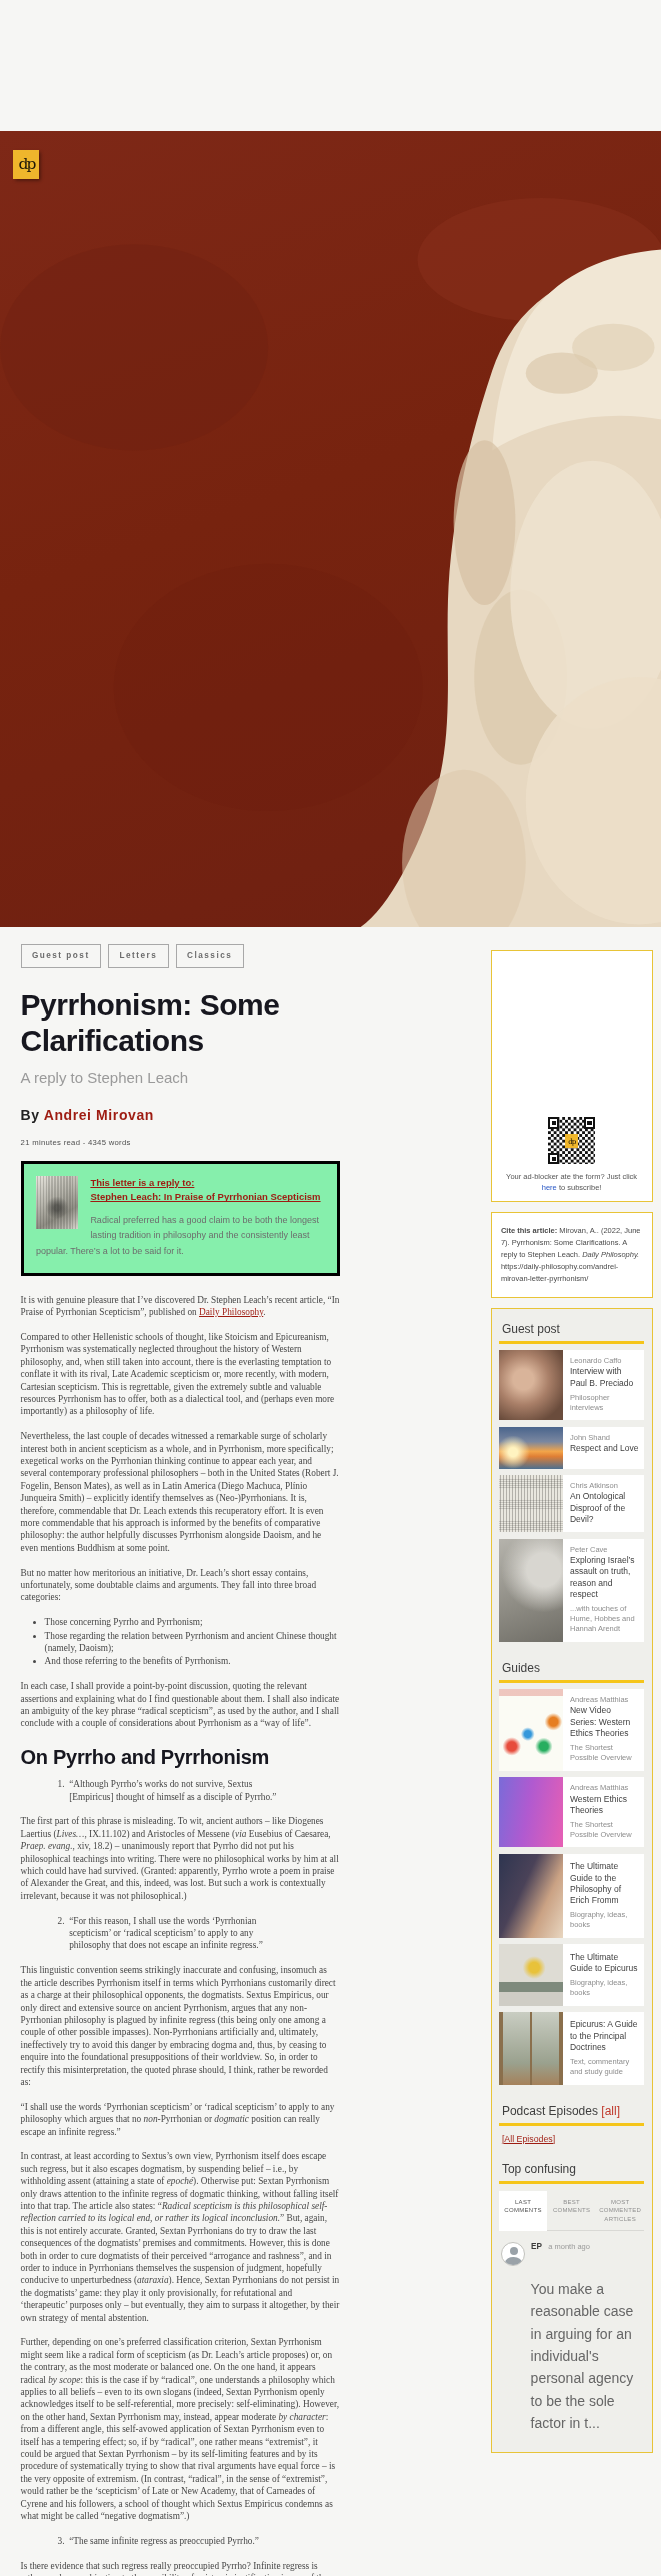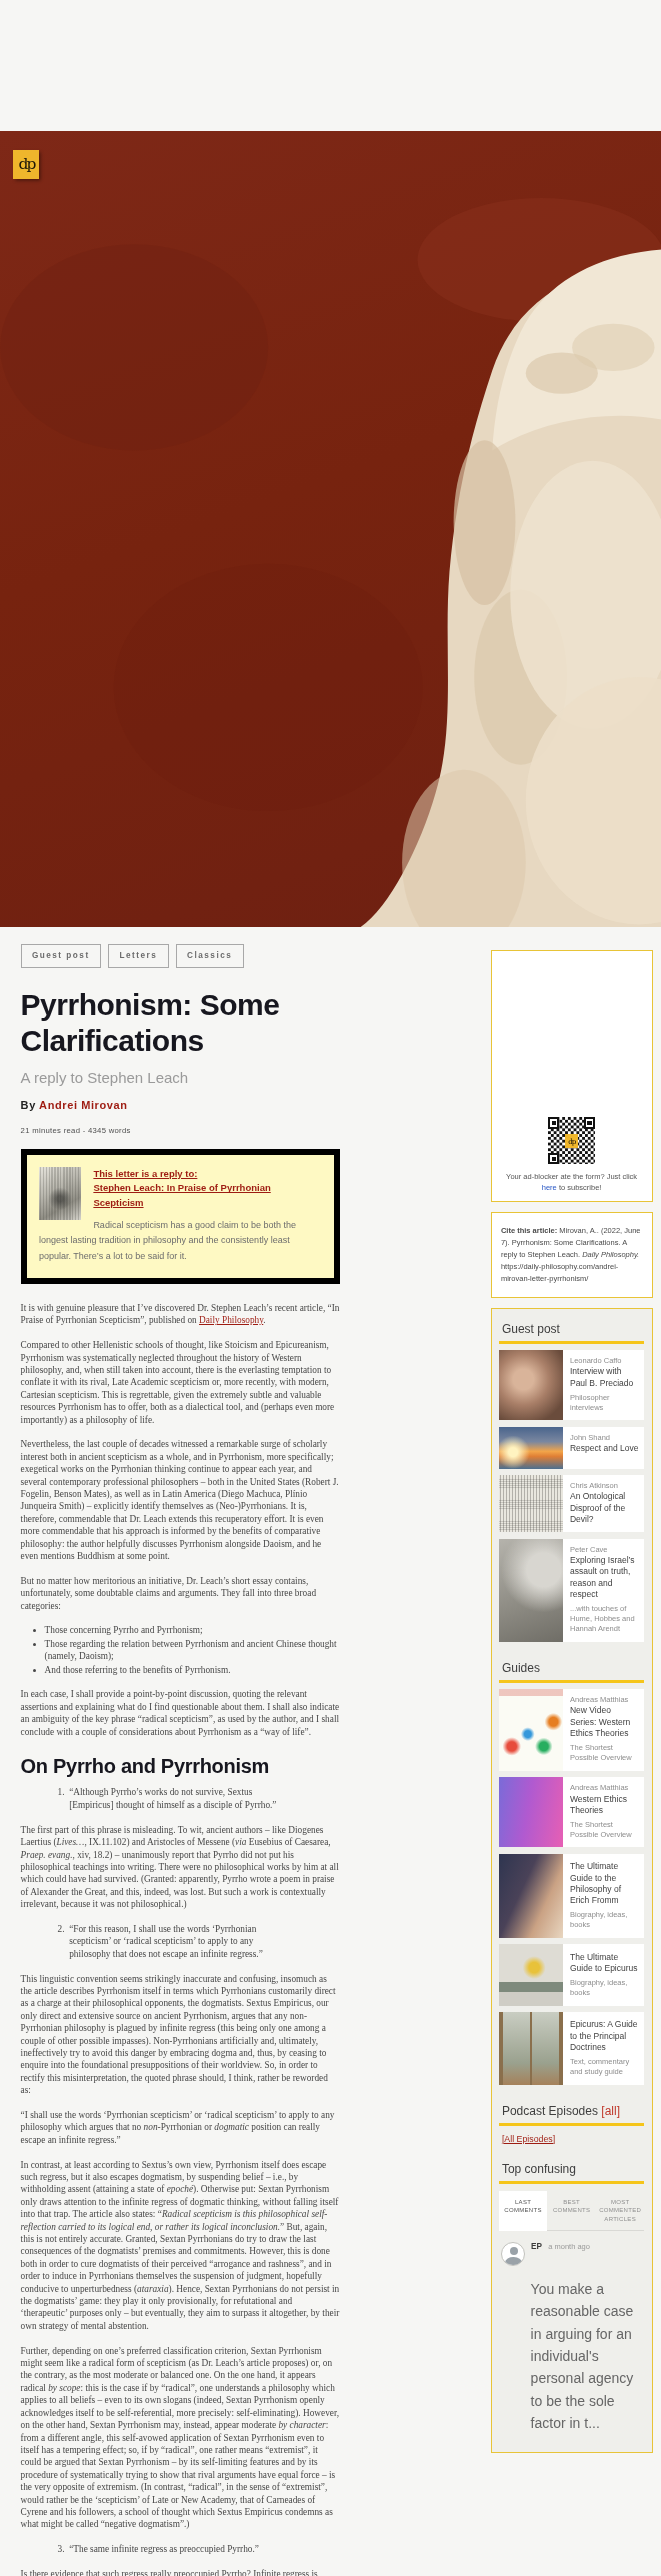--- a/index.html
+++ b/index.html
@@ -23,26 +23,26 @@
   .main { width:319px; }
   .gutter { width:151px; flex:none; }
   .sidebar { width:162px; flex:none; margin-top:23px; }
 
   
   .tags { display:flex; gap:7.2px; margin-top:16.5px; }
   .tag { border:0.5px solid #a8a8a8; padding:6.7px 10.3px; color:#6b6b6b; font-size:8.2px;
          font-weight:700; letter-spacing:1.5px; background:transparent; cursor:pointer; }
   h1.title { margin-top:19.6px; font-size:30px; line-height:1.17; font-weight:700; color:#17171f; letter-spacing:-0.5px; }
   .subtitle { margin-top:11.3px; font-size:15px; color:#9a9a9a; font-weight:400; }
-  .byline { margin-top:13px; font-size:11px; letter-spacing:0.6px; color:#222; font-weight:700; }
+  .byline { margin-top:21px; font-size:14px; letter-spacing:0.6px; color:#222; font-weight:700; }
   .byline a { color:#9e1c12; text-decoration:none; cursor:pointer; }
   .readinfo { margin-top:15.5px; font-size:7.7px; color:#4f4f4f; letter-spacing:0.3px; }
 
   
-  .replybox { margin-top:13.4px; border:6px solid #000000; background:#fef9c3; padding:12.4px 12.4px 14.4px 12.4px; overflow:hidden; }
+  .replybox { margin-top:13.4px; border:3px solid #000000; background:#86efac; padding:12.4px 12.4px 14.4px 12.4px; overflow:hidden; }
   .reply-thumb { float:left; width:42px; height:53px; margin-right:12.4px;
       background:
         radial-gradient(circle at 50% 60%, rgba(40,40,38,.55) 0 8%, transparent 30%),
         repeating-linear-gradient(90deg, rgba(70,70,64,.25) 0 0.5px, transparent 0.5px 1.5px),
         linear-gradient(150deg,#e6e4dc 0%, #b9b7ae 40%, #8f8d84 70%, #d6d4cc 100%); }
   .reply-label, .reply-link { display:block; color:#9e1c12; font-weight:700; font-size:9.5px;
       line-height:1.5; text-decoration:underline; cursor:pointer; }
   .reply-excerpt { margin-top:8.2px; color:#6d6d6d; font-size:9px; line-height:1.7; }
 
   
@@ -170,21 +170,21 @@
     <div class="byline">
       <span>By </span><a>Andrei Mirovan</a>
     </div>
 
     <div class="readinfo">21 minutes read - 4345 words</div>
 
     <div class="replybox">
       <div class="reply-thumb"></div>
       <a class="reply-label">This letter is a reply to:</a>
       <a class="reply-link">Stephen Leach: In Praise of Pyrrhonian Scepticism</a>
-      <div class="reply-excerpt">Radical scepticism has a good claim to be both the longest lasting tradition in philosophy and the consistently least popular. There’s a lot to be said for it.</div>
+      <div class="reply-excerpt">Radical preferred has a good claim to be both the longest lasting tradition in philosophy and the consistently least popular. There’s a lot to be said for it.</div>
     </div>
 
     <div class="body-copy">
       <p><span>It is with genuine pleasure that I’ve discovered Dr. Stephen Leach’s recent article, “In Praise of Pyrrhonian Scepticism”, published on </span><a class="rlink">Daily Philosophy</a><span>.</span></p>
 
       <p>Compared to other Hellenistic schools of thought, like Stoicism and Epicureanism, Pyrrhonism was systematically neglected throughout the history of Western philosophy, and, when still taken into account, there is the everlasting temptation to conflate it with its rival, Late Academic scepticism or, more recently, with modern, Cartesian scepticism. This is regrettable, given the extremely subtle and valuable resources Pyrrhonism has to offer, both as a dialectical tool, and (perhaps even more importantly) as a philosophy of life.</p>
       <p>Nevertheless, the last couple of decades witnessed a remarkable surge of scholarly interest both in ancient scepticism as a whole, and in Pyrrhonism, more specifically; exegetical works on the Pyrrhonian thinking continue to appear each year, and several contemporary professional philosophers – both in the United States (Robert J. Fogelin, Benson Mates), as well as in Latin America (Diego Machuca, Plínio Junqueira Smith) – explicitly identify themselves as (Neo-)Pyrrhonians. It is, therefore, commendable that Dr. Leach extends this recuperatory effort. It is even more commendable that his approach is informed by the benefits of comparative philosophy: the author helpfully discusses Pyrrhonism alongside Daoism, and he even mentions Buddhism at some point.</p>
       <p>But no matter how meritorious an initiative, Dr. Leach’s short essay contains, unfortunately, some doubtable claims and arguments. They fall into three broad categories:</p>
 
       <ul>

